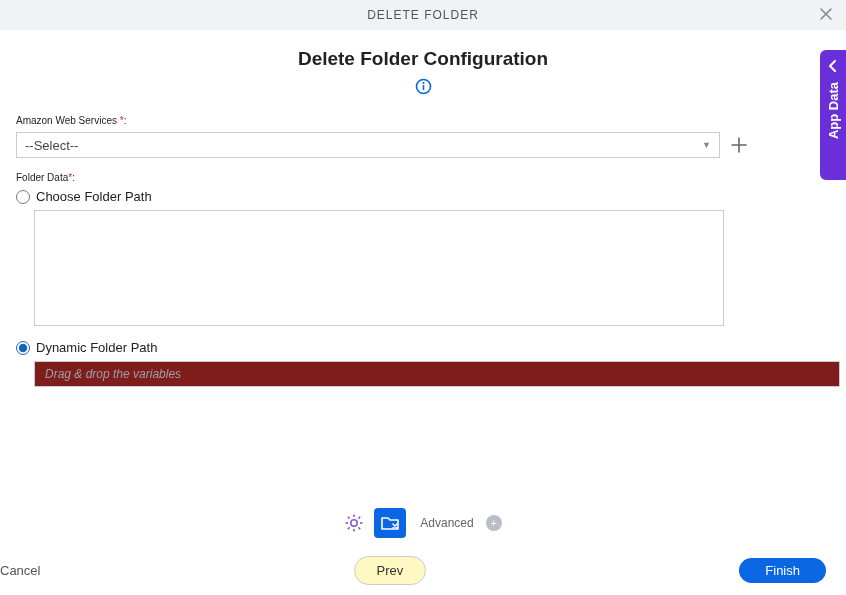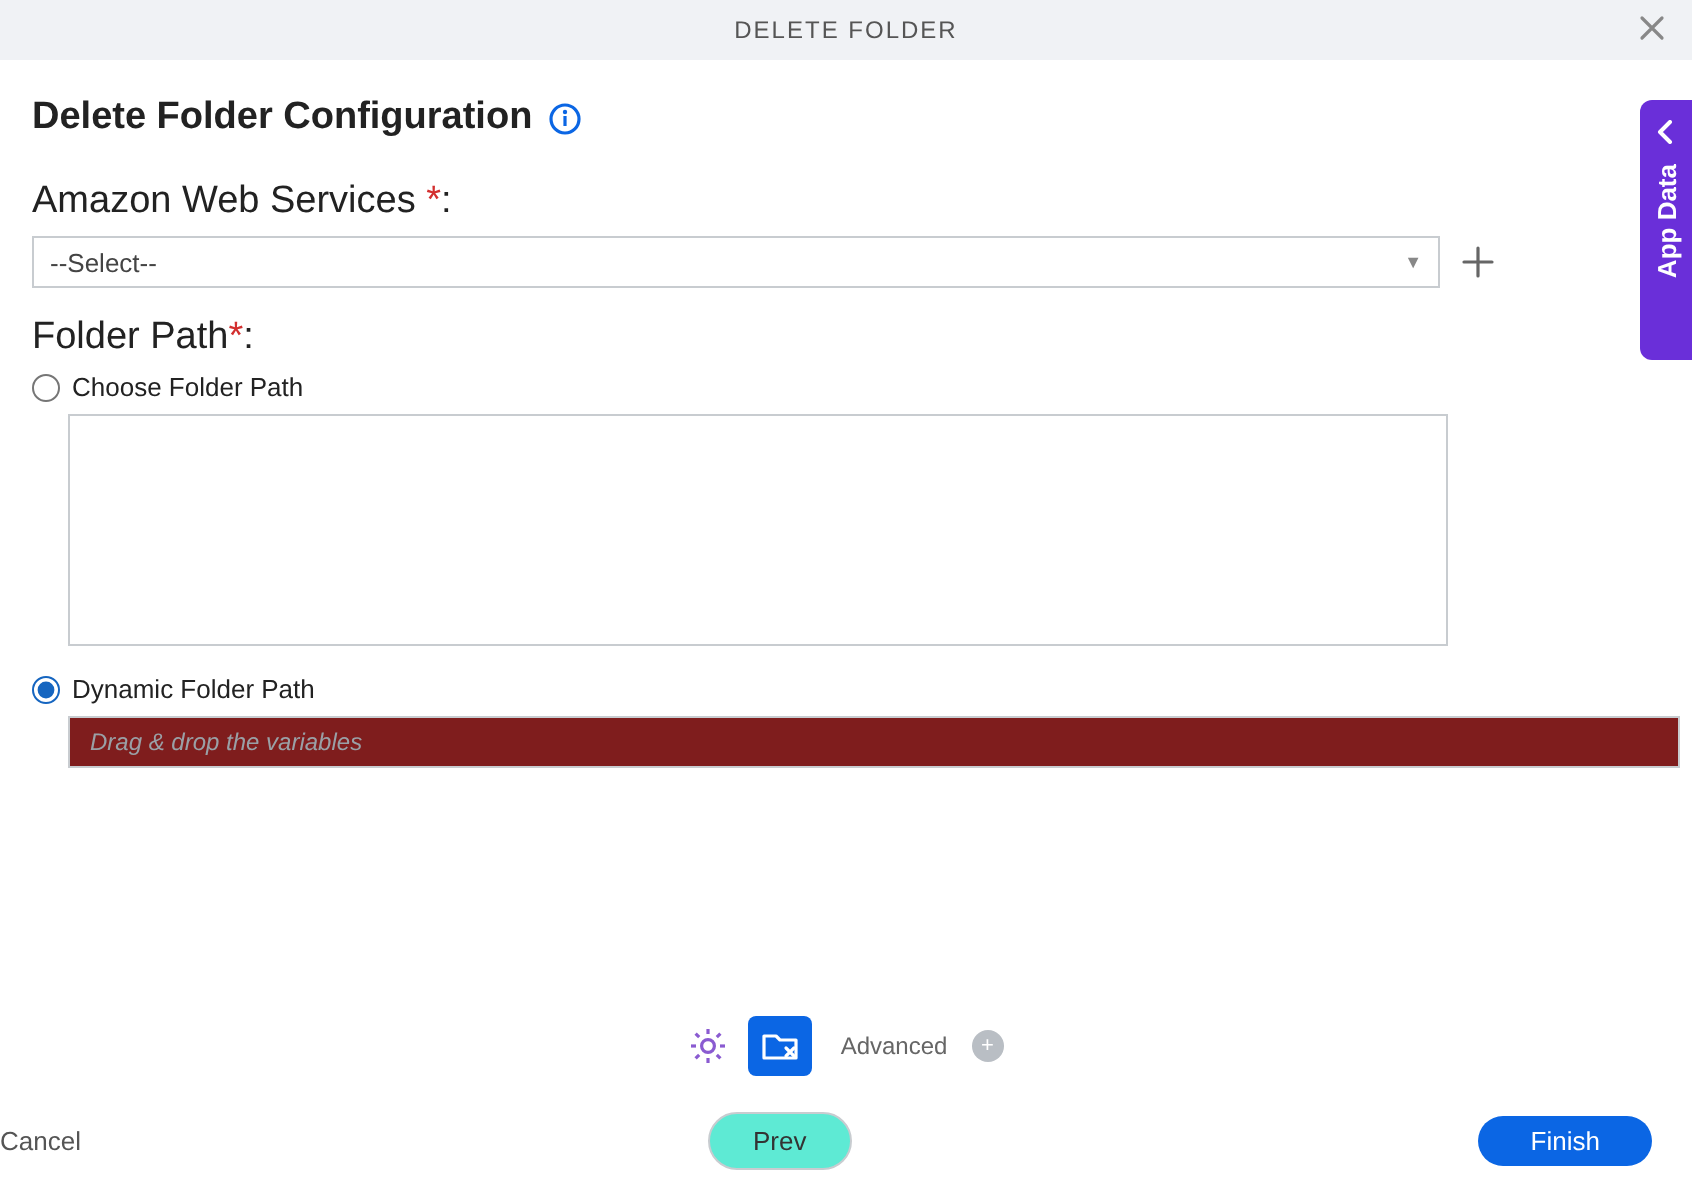--- a/index.html
+++ b/index.html
@@ -1,44 +1,44 @@
 <!DOCTYPE html>
 <html><head>
 <meta charset="utf-8">
 <style>
   * { box-sizing: border-box; margin: 0; padding: 0; }
   html, body { width: 846px; height: 595px; font-family: Arial, Helvetica, sans-serif; background: #fff; overflow: hidden; }
   .header { background: #f0f2f5; height: 30px; position: relative; display: flex; align-items: center; justify-content: center; }
   .header-title { font-size: 12px; letter-spacing: 1px; color: #555; font-weight: 500; }
   .close-icon { position: absolute; right: 12px; top: 6px; cursor: pointer; color: #888; }
   .content { padding: 18px 16px 0 16px; }
-  .page-title-row { display: flex; align-items: center; gap: 8px; margin-bottom: 20px; }
+  .page-title-row { display: flex; align-items: center; gap: 8px; margin-bottom: 20px; flex-direction: column; }
   .page-title { font-size: 19px; font-weight: 700; color: #222; }
   .info-icon { color: #0b66e4; }
-  .field-label { font-size: 19px; color: #222; margin-bottom: 6px; }
+  .field-label { font-size: 10px; color: #222; margin-bottom: 6px; }
   .req { color: #d32f2f; }
   .select-row { display: flex; align-items: center; gap: 10px; margin-bottom: 14px; }
   .select { flex: 0 0 704px; height: 26px; border: 1px solid #c8ccd0; background: #fff; font-size: 13px; color: #444; padding: 0 8px; position: relative; display: flex; align-items: center; }
   .select::after { content: "▼"; position: absolute; right: 8px; font-size: 9px; color: #888; }
   .plus-btn { color: #666; cursor: pointer; }
   .radio-row { display: flex; align-items: center; gap: 6px; font-size: 13px; color: #222; margin-bottom: 6px; }
   input[type=radio] { width: 14px; height: 14px; accent-color: #1565c0; cursor: pointer; }
   .folder-box { width: 690px; height: 116px; border: 1px solid #c8ccd0; margin-left: 18px; margin-bottom: 14px; background: #fff; }
   .dynamic-input { width: 806px; height: 26px; border: 1px solid #c8ccd0; margin-left: 18px; padding: 0 10px; font-size: 12px; font-style: italic; color: #9aa0a6; display: flex; align-items: center; background: #7f1d1d; }
   .app-data-tab { position: absolute; right: 0; top: 50px; width: 26px; height: 130px; background: #6a2fd9; color: #fff; border-top-left-radius: 6px; border-bottom-left-radius: 6px; display: flex; flex-direction: column; align-items: center; padding-top: 10px; cursor: pointer; }
   .app-data-tab .chev { font-size: 14px; margin-bottom: 10px; }
   .app-data-tab .vtext { writing-mode: vertical-rl; transform: rotate(180deg); font-size: 13px; font-weight: 600; }
   .toolbar { position: absolute; left: 0; right: 0; bottom: 52px; height: 40px; display: flex; align-items: center; justify-content: center; gap: 10px; }
   .gear-icon { color: #8a5bd1; }
   .folder-tool { width: 32px; height: 30px; background: #0b66e4; border-radius: 4px; display: flex; align-items: center; justify-content: center; color: #fff; cursor: pointer; }
   .advanced-label { font-size: 12px; color: #666; margin-left: 4px; }
   .adv-plus { width: 16px; height: 16px; border-radius: 50%; background: #b9bec4; color: #fff; font-size: 11px; display: flex; align-items: center; justify-content: center; margin-left: 2px; cursor: pointer; }
   .footer { position: absolute; left: 0; right: 0; bottom: 10px; display: flex; justify-content: space-between; align-items: center; gap: 16px; padding-right: 20px; }
   .btn-text { font-size: 13px; color: #555; cursor: pointer; background: none; border: none; }
-  .btn-outline { font-size: 13px; color: #333; background: #5eead4; border: 1px solid #c8ccd0; border-radius: 18px; padding: 6px 22px; cursor: pointer; }
+  .btn-outline { font-size: 13px; color: #333; background: #fef9c3; border: 1px solid #c8ccd0; border-radius: 18px; padding: 6px 22px; cursor: pointer; }
   .btn-primary { font-size: 13px; color: #fff; background: #0b66e4; border: none; border-radius: 18px; padding: 5px 26px; cursor: pointer; font-weight: 500; }
   svg { display: block; }
 </style>
 </head>
 <body>
 
 <div class="header">
   <span class="header-title">DELETE FOLDER</span>
   <span class="close-icon">
     <svg width="16" height="16" viewBox="0 0 16 16">
@@ -67,21 +67,21 @@
       <span>--Select--</span>
     </div>
     <span class="plus-btn">
       <svg width="18" height="18" viewBox="0 0 18 18">
           <path d="M9 2 V16 M2 9 H16" stroke="currentColor" stroke-width="1.6" stroke-linecap="round"></path>
         </svg>
     </span>
   </div>
 
   <div class="field-label">
-    <span>Folder Path</span><span class="req">*</span><span>:</span>
+    <span>Folder Data</span><span class="req">*</span><span>:</span>
   </div>
 
   <label class="radio-row">
     <input type="radio" name="fp" style="">
     <span>Choose Folder Path</span>
   </label>
   <div class="folder-box"></div>
 
   <label class="radio-row">
     <input type="radio" name="fp" checked="" style="">

